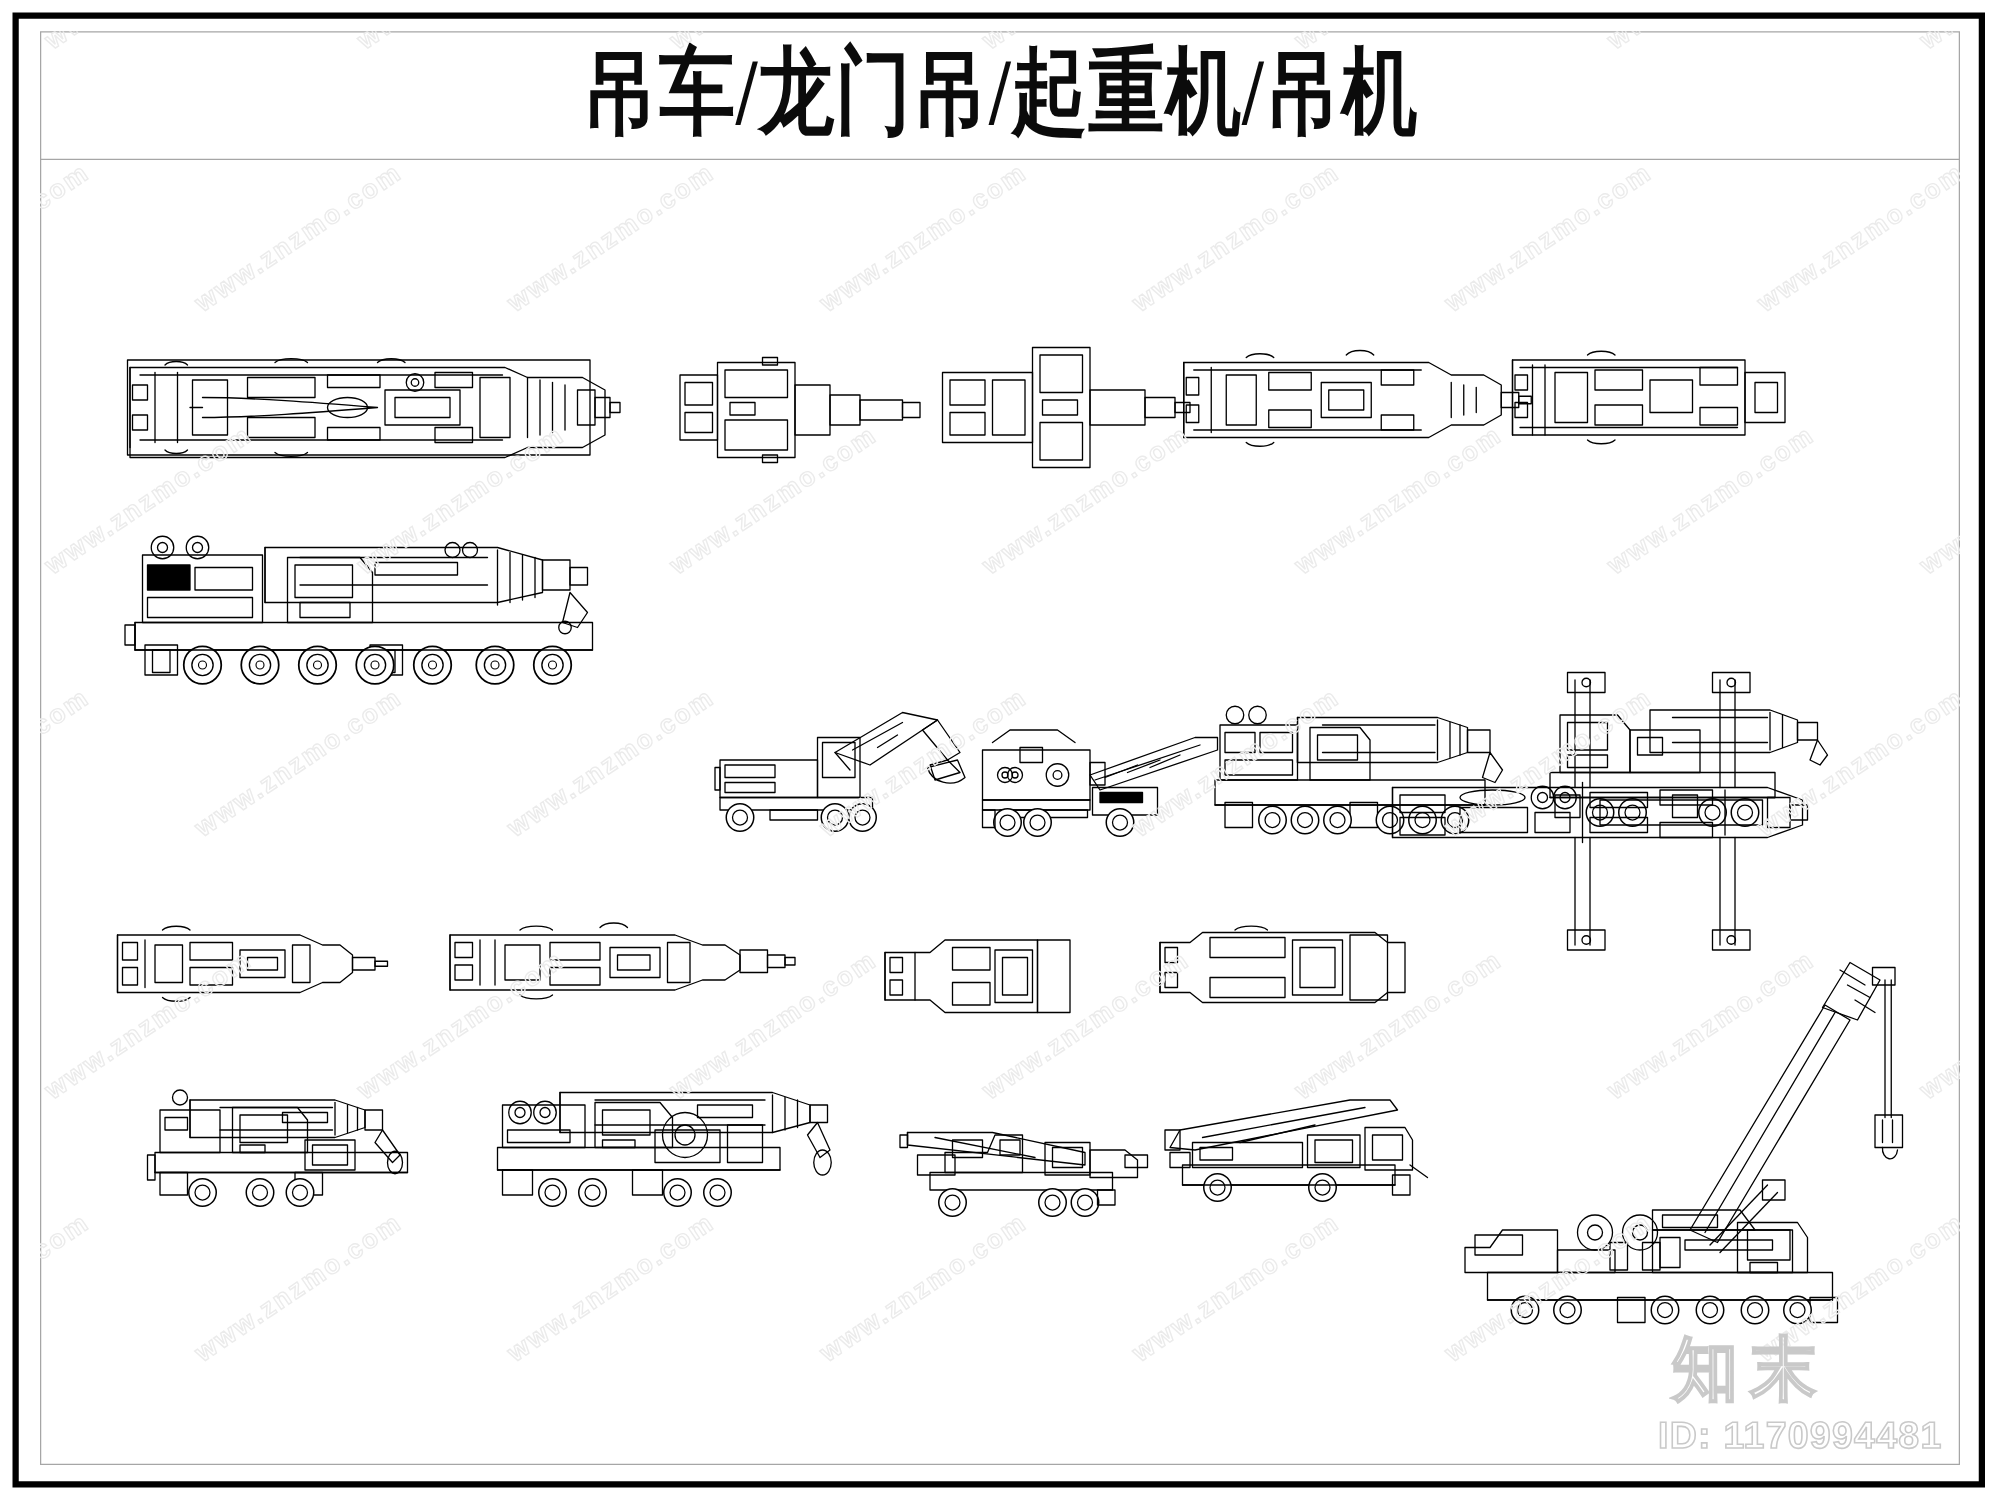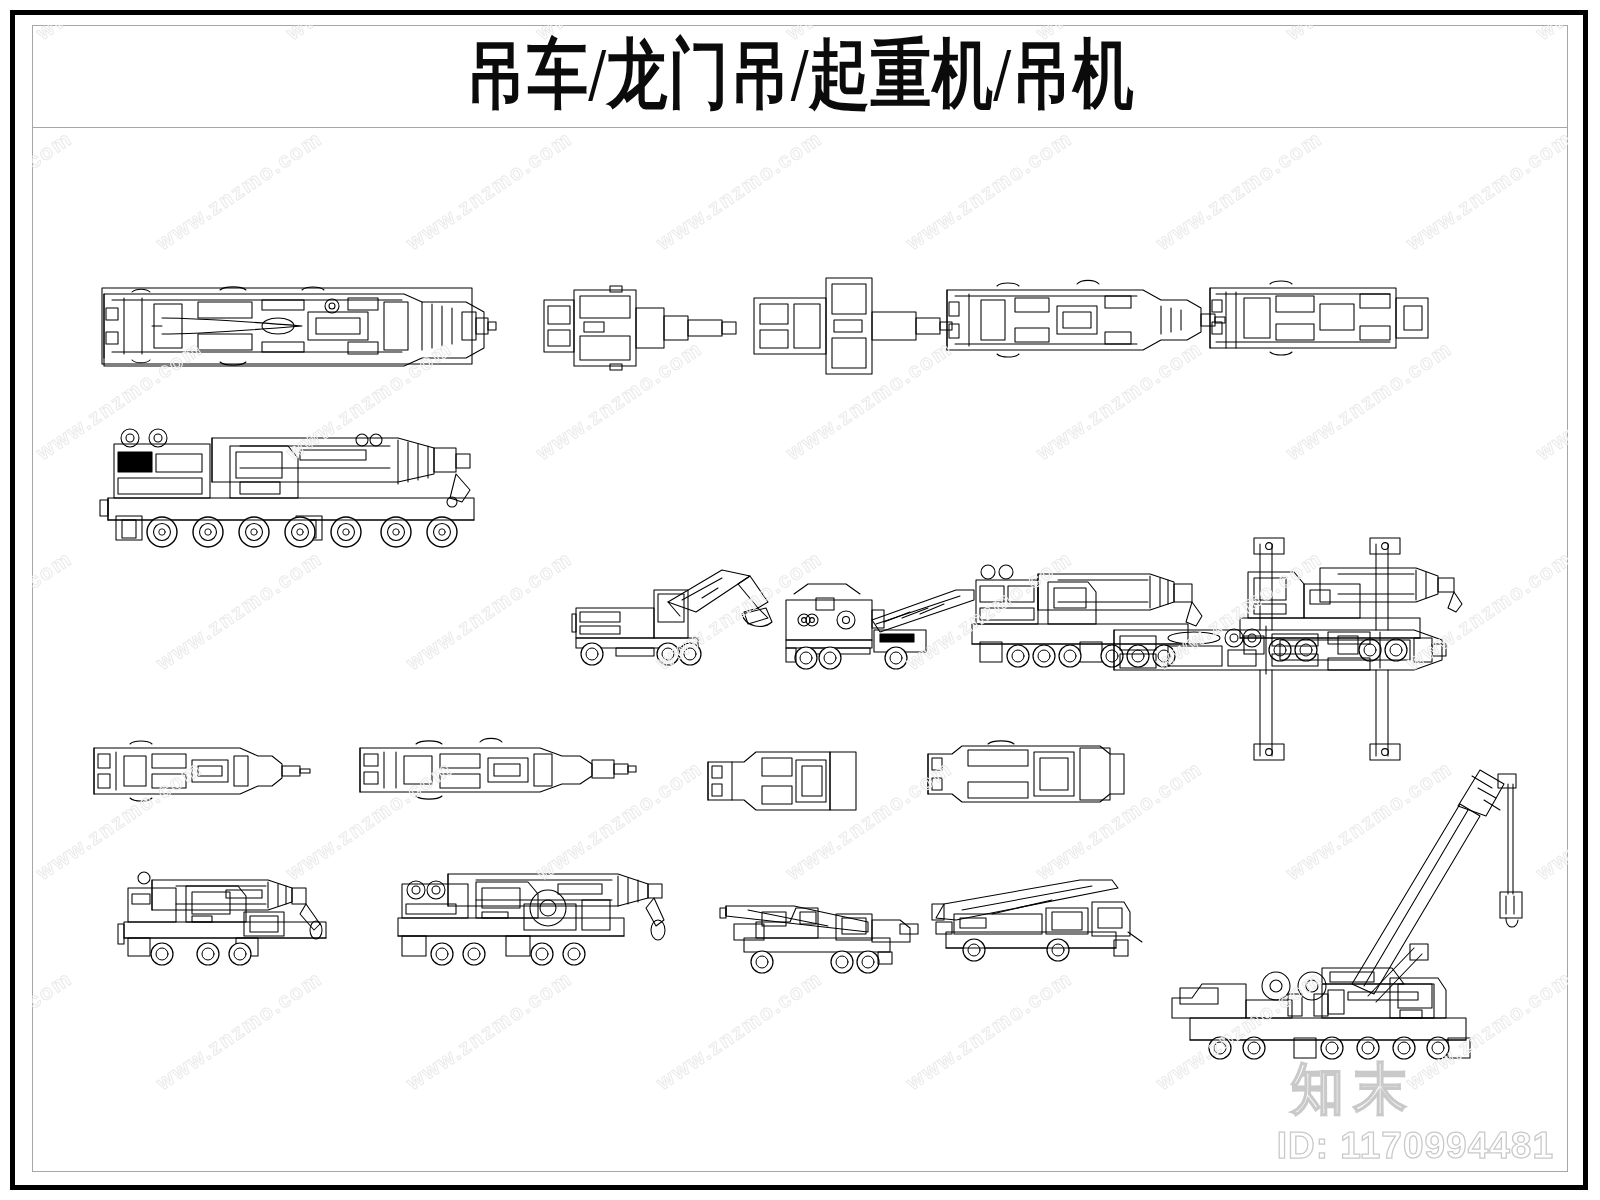--- a/index.html
+++ b/index.html
@@ -84,21 +84,21 @@
     font-size:56px;font-weight:700;
     color:transparent;
     -webkit-text-stroke:1.4px #c9c9c9;
     letter-spacing:10px;
     line-height:1;
     transform:scaleX(0.95);
     transform-origin:right center;
   }
   .brand-id{
     margin-top:10px;
-    font-size:37px;font-weight:700;
+    font-size:30px;font-weight:700;
     color:transparent;
     -webkit-text-stroke:1.25px #c9c9c9;
     letter-spacing:1px;
     line-height:1;
   }
 </style>
 </head>
 <body>
 
 <div id="sheet">

